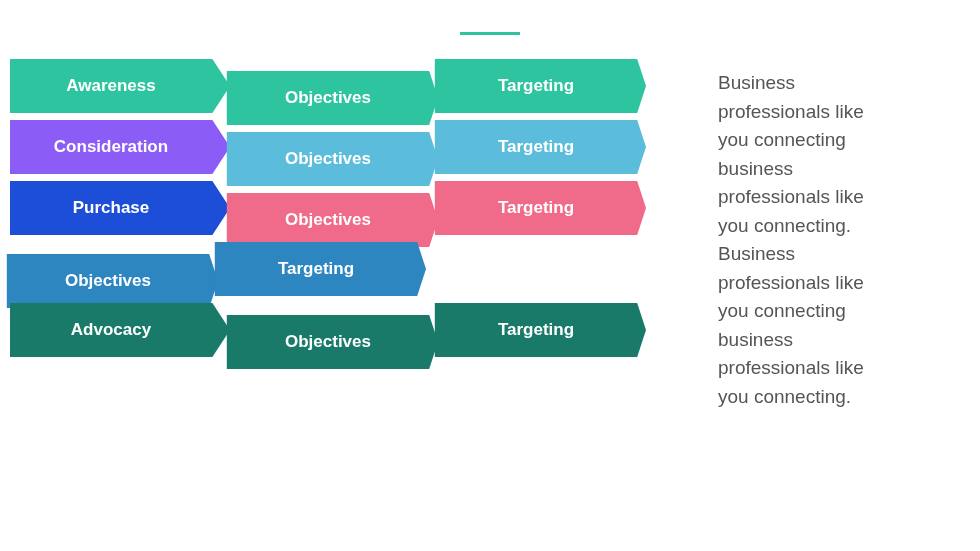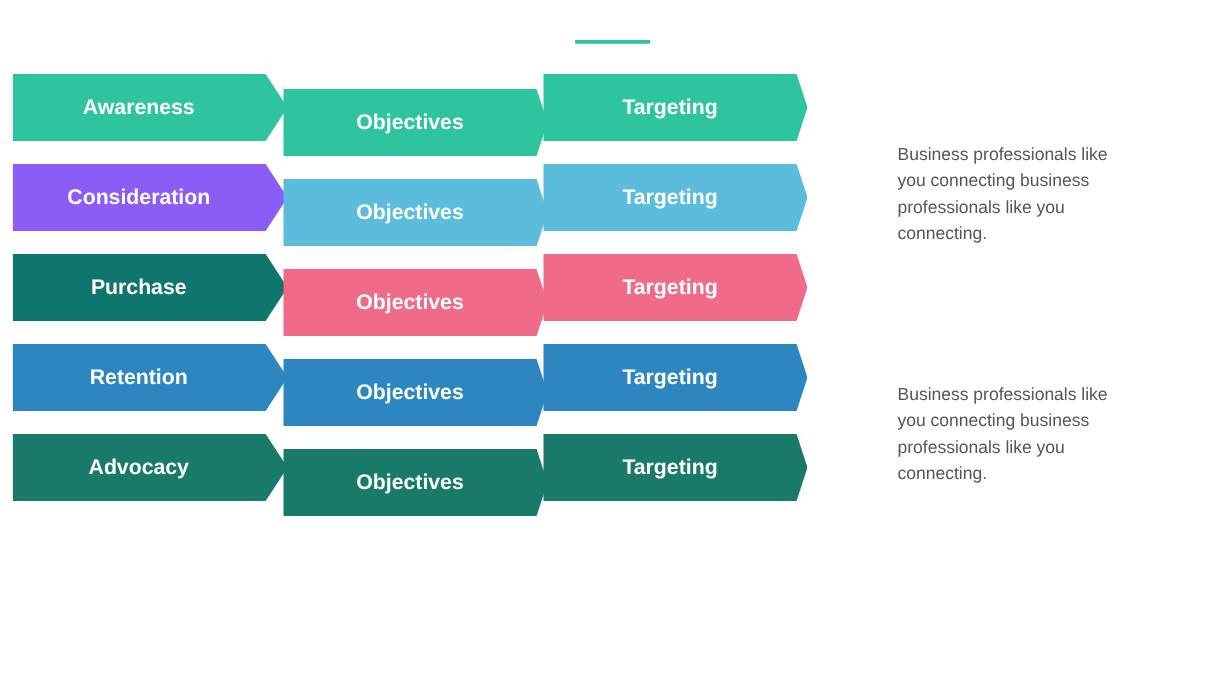--- a/index.html
+++ b/index.html
@@ -45,21 +45,21 @@
       display: flex;
       flex-direction: row;
       width: 960px;
       align-items: flex-start;
       gap: 0;
     }
 
     .table-area {
       display: flex;
       flex-direction: column;
-      gap: 18px;
+      gap: 7px;
       flex: 0 0 auto;
       width: 680px;
     }
 
     .row {
       display: flex;
       flex-direction: row;
       gap: 0;
       height: 54px;
       align-items: center;
@@ -102,21 +102,21 @@
 
     
     .row-awareness .cell-left  { background: #2ec4a0; }
     .row-awareness .cell-mid   { background: #2ec4a0; }
     .row-awareness .cell-right { background: #2ec4a0; }
 
     .row-consideration .cell-left  { background: #8b5cf6; }
     .row-consideration .cell-mid   { background: #5bbcdb; }
     .row-consideration .cell-right { background: #5bbcdb; }
 
-    .row-purchase .cell-left  { background: #0f766e; }
+    .row-purchase .cell-left  { background: #1d4ed8; }
     .row-purchase .cell-mid   { background: #f06b8a; }
     .row-purchase .cell-right { background: #f06b8a; }
 
     .row-retention .cell-left  { background: #2e86c1; }
     .row-retention .cell-mid   { background: #2e86c1; }
     .row-retention .cell-right { background: #2e86c1; }
 
     .row-advocacy .cell-left  { background: #1a7a6a; }
     .row-advocacy .cell-mid   { background: #1a7a6a; }
     .row-advocacy .cell-right { background: #1a7a6a; }
@@ -126,24 +126,23 @@
       display: flex;
       flex-direction: column;
       justify-content: space-between;
       width: 200px;
       padding-left: 28px;
       padding-top: 10px;
       height: 330px;
     }
 
     .side-note {
-      font-size: 14px;
+      font-size: 19px;
       color: #555;
       line-height: 1.5;
-      margin-top: 44px;
     }
   </style>
 </head>
 <body>
 
 <div class="header">
   <div class="main-title"></div>
   <div class="subtitle"></div>
   <div class="divider"></div>
 </div>
@@ -160,21 +159,20 @@
         <div class="cell cell-left">Consideration</div>
         <div class="cell cell-mid">Objectives</div>
         <div class="cell cell-right">Targeting</div>
       </div>
       <div class="row row-purchase">
         <div class="cell cell-left">Purchase</div>
         <div class="cell cell-mid">Objectives</div>
         <div class="cell cell-right">Targeting</div>
       </div>
       <div class="row row-retention">
-        <div class="cell cell-left">Retention</div>
         <div class="cell cell-mid">Objectives</div>
         <div class="cell cell-right">Targeting</div>
       </div>
       <div class="row row-advocacy">
         <div class="cell cell-left">Advocacy</div>
         <div class="cell cell-mid">Objectives</div>
         <div class="cell cell-right">Targeting</div>
       </div>
     </div>
   <div class="side-notes" id="side-notes">

